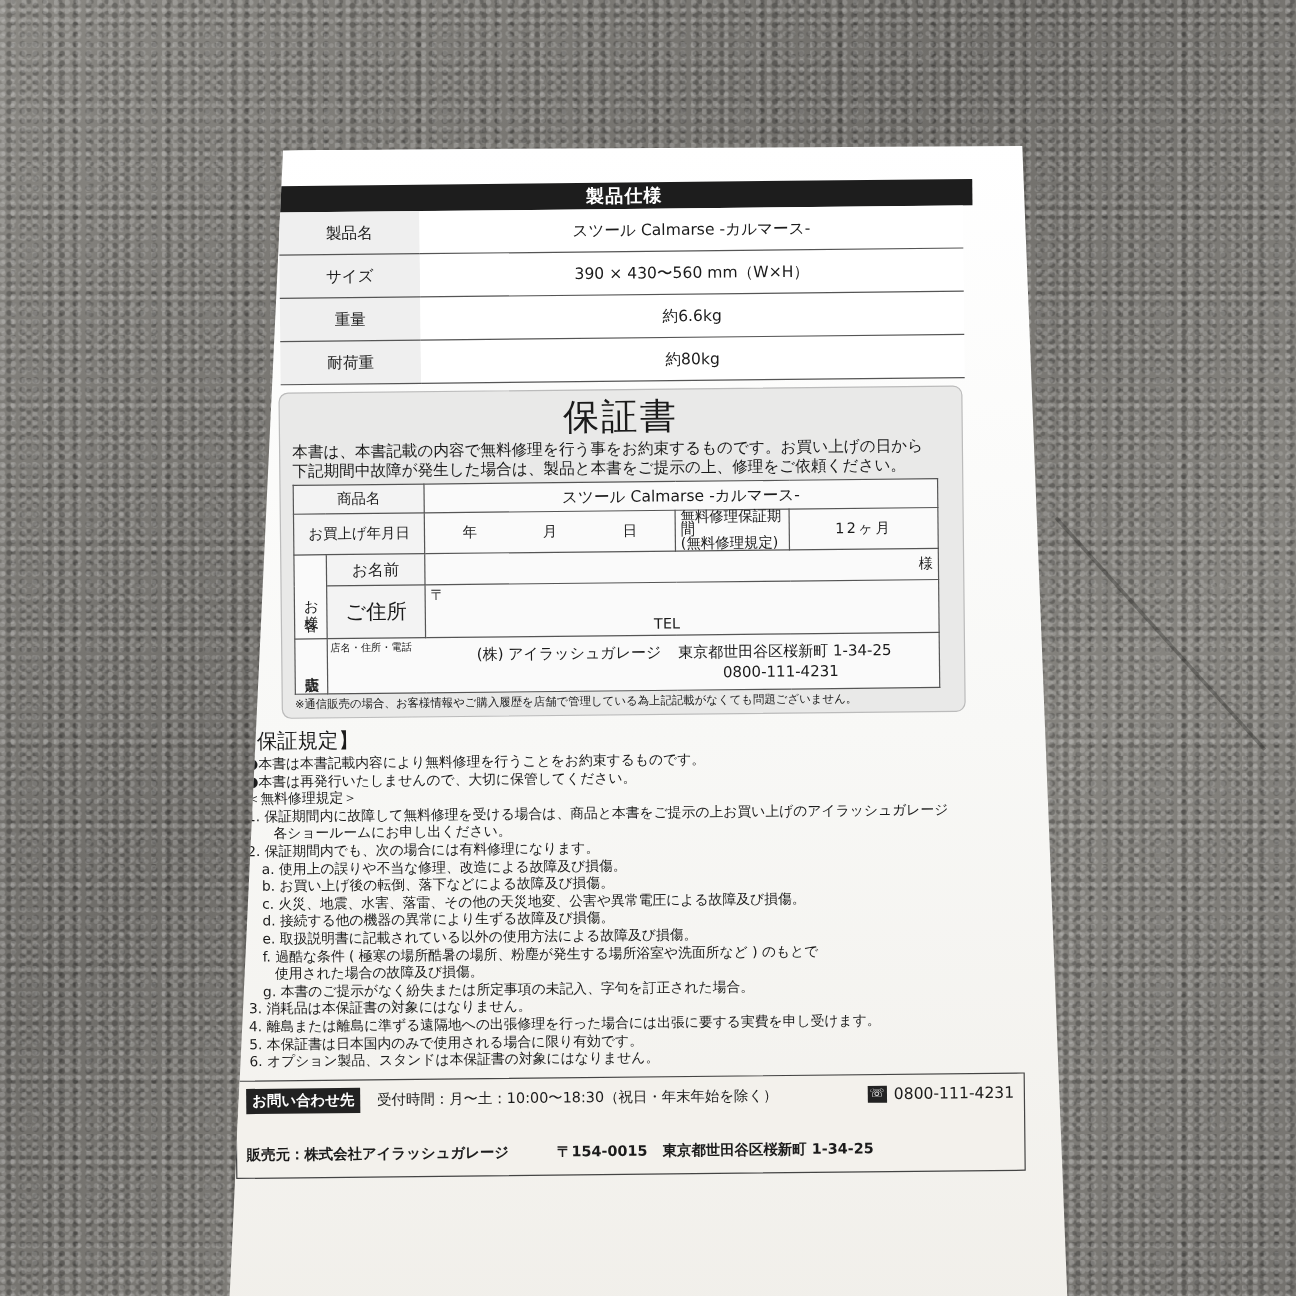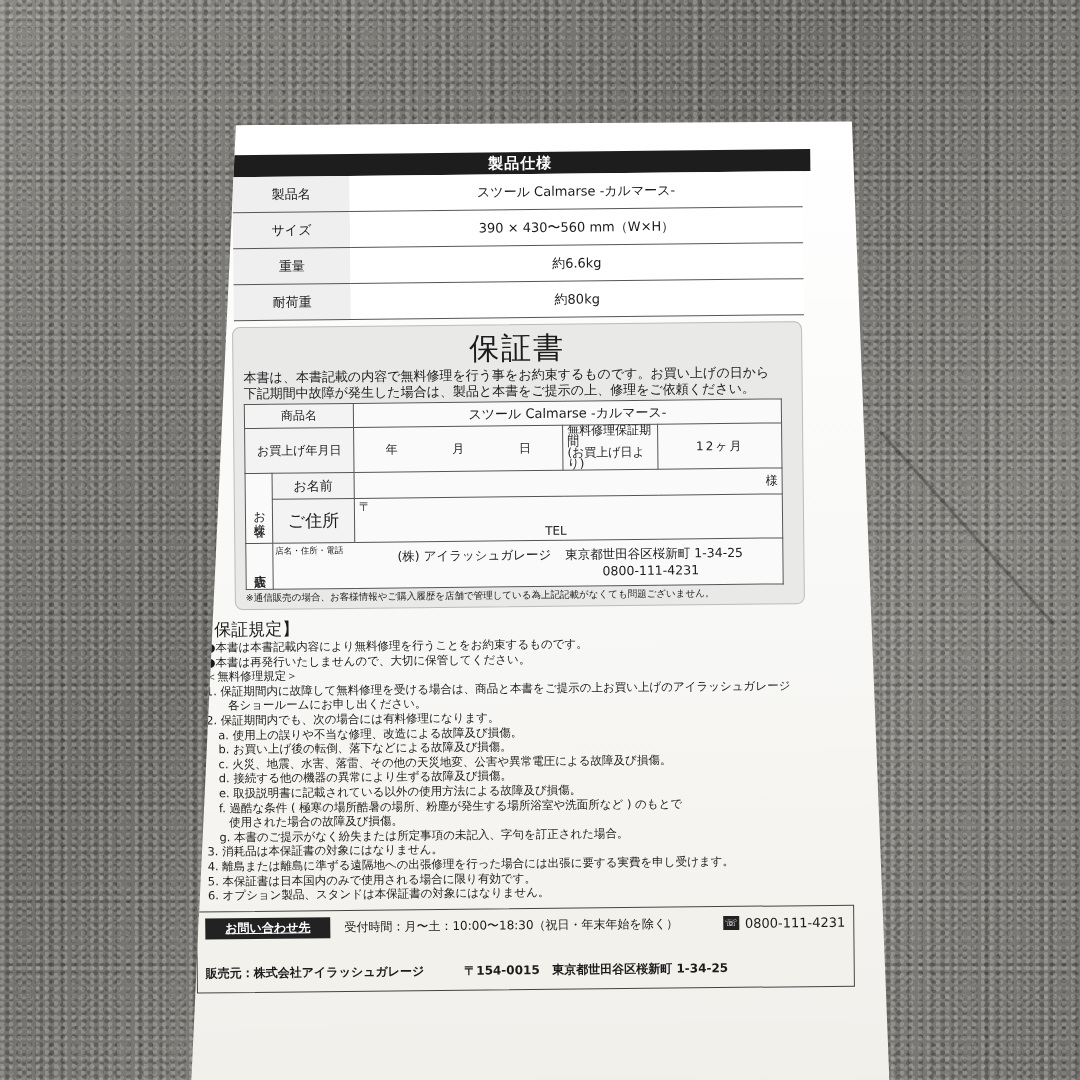--- a/index.html
+++ b/index.html
@@ -62,21 +62,21 @@
     .ind3 { padding-left: 30px; }
 
     
     .contact {
       margin-top: 8px; margin-left: -42px; width: 640px; border: 1px solid #444;
       background: #f3f1ec; padding: 6px 8px 10px 8px;
     }
     .contact-row { display: flex; align-items: center; font-size: 12px; }
     .contact-badge {
       background: #222; color: #fff; font-weight: bold; font-size: 12px;
-      padding: 2px 20px; margin-right: 14px; text-decoration: underline;
+      padding: 2px 5px; margin-right: 14px;
     }
     .contact-hours { flex: 1; }
     .phone-icon {
       display: inline-block; width: 16px; height: 14px; background: #222; color: #fff;
       font-size: 10px; line-height: 14px; text-align: center; margin-right: 6px;
     }
     .contact-phone { font-size: 13px; }
     .seller-row { margin-top: 26px; font-size: 12px; font-weight: bold; display: flex; gap: 40px; }
     .seller-row .postal { margin-left: 0; }
   </style>
@@ -125,21 +125,21 @@
           <td class="lab" colspan="2">お買上げ年月日</td>
           <td style="width:200px">
             <span style="display:flex;justify-content:space-around">
               <span>年</span>
               <span>月</span>
               <span>日</span>
             </span>
           </td>
           <td class="w-small" style="width:86px">
             <div>無料修理保証期間</div>
-            <div>(お買上げ日より)</div>
+            <div>(無料修理規定)</div>
           </td>
           <td class="w-period">12ヶ月</td>
         </tr>
         <tr style="height:26px">
           <td class="vert" rowspan="2">お客様</td>
           <td class="lab" style="width:70px;font-size:13px">お名前</td>
           <td colspan="3" style="text-align:right">
             <span>様</span>
           </td>
         </tr>

